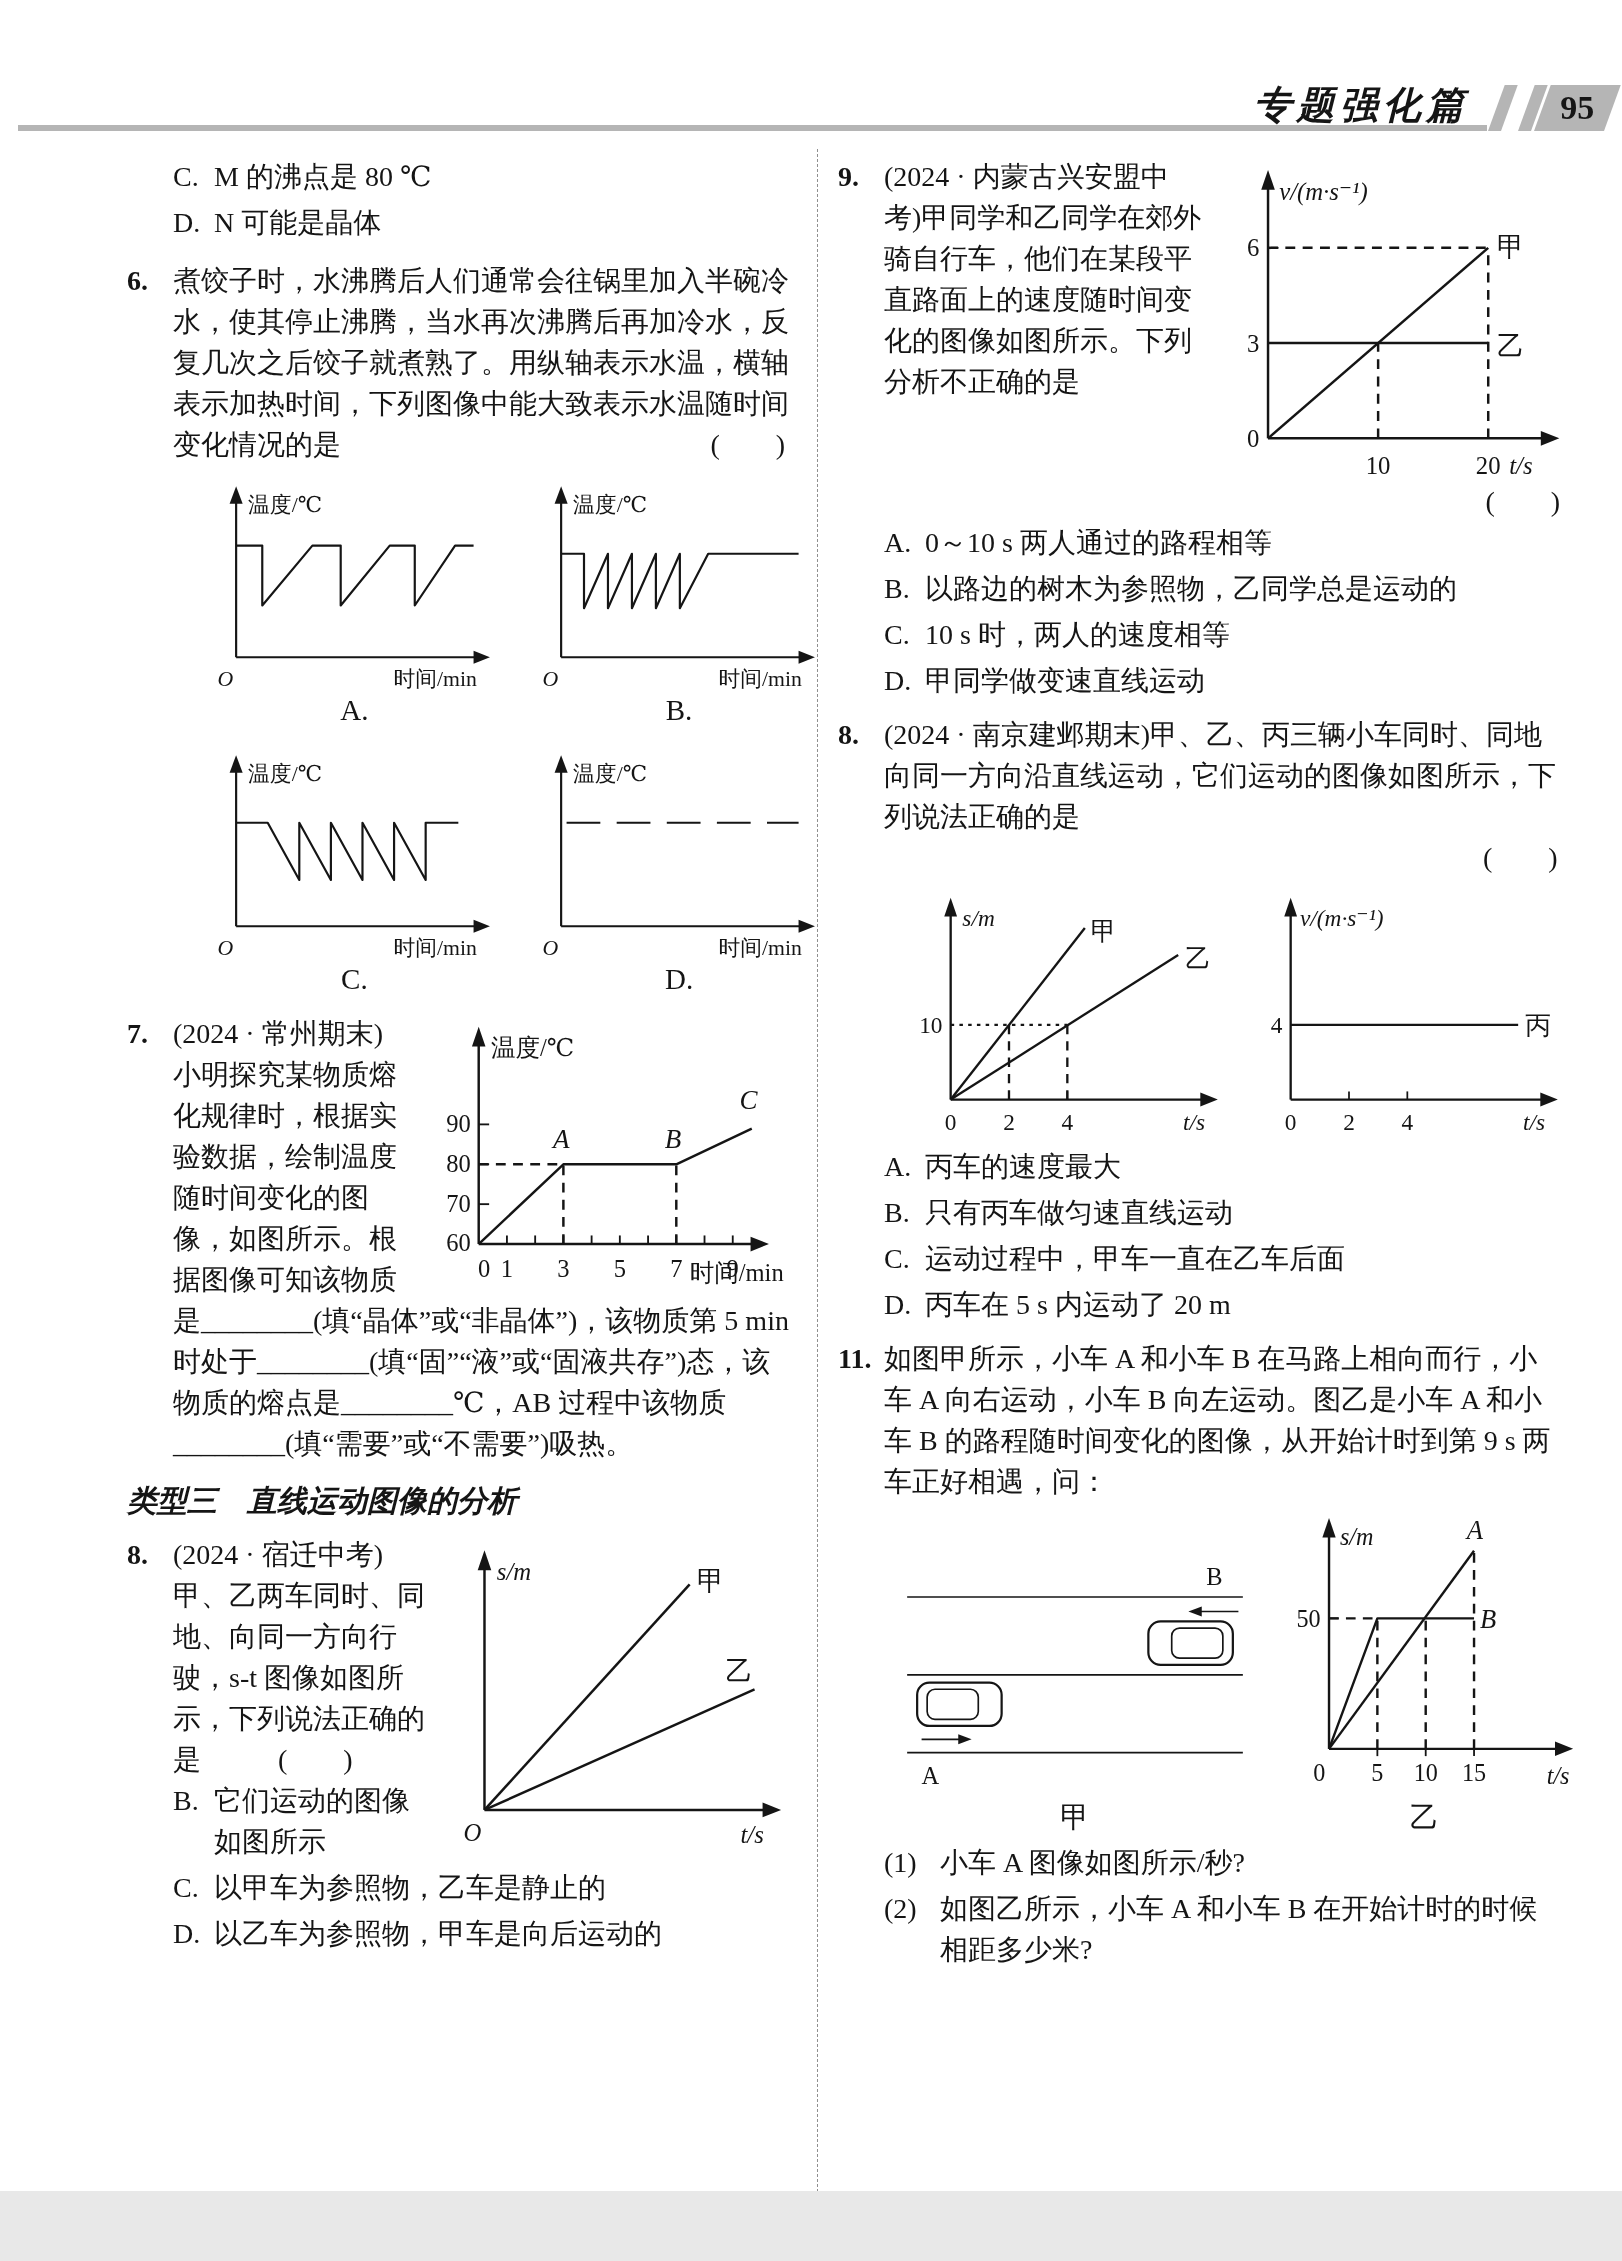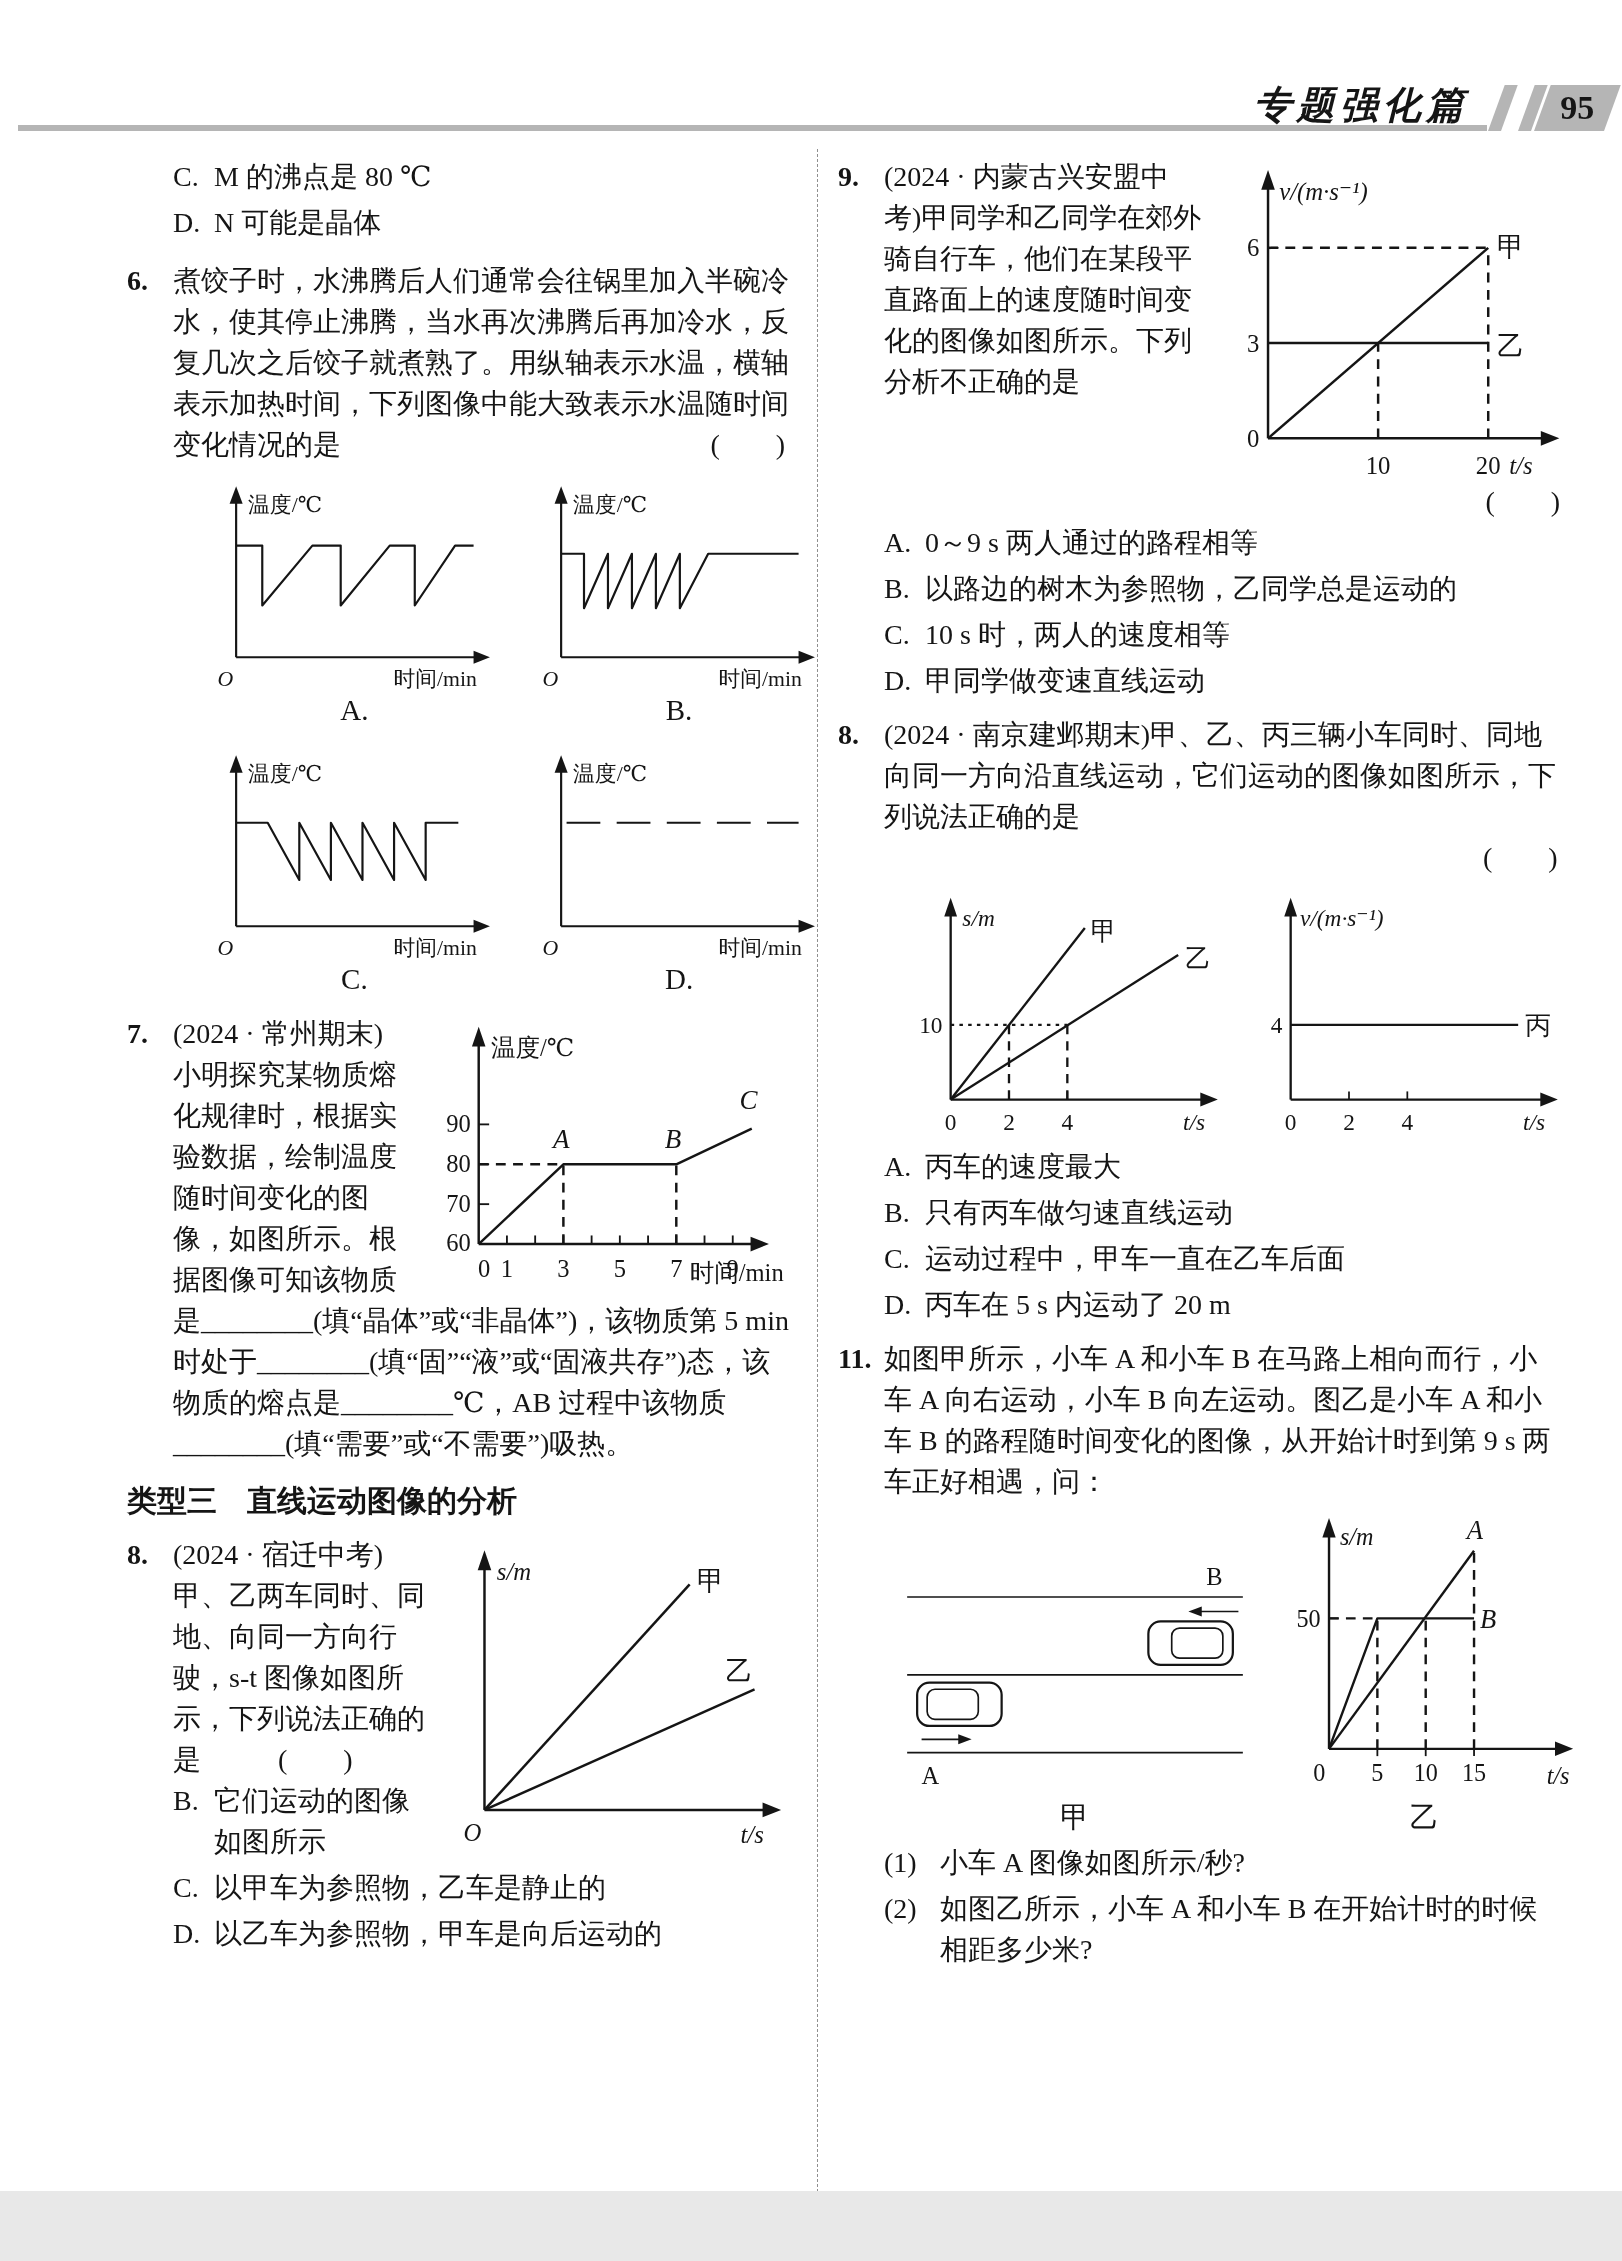--- a/index.html
+++ b/index.html
@@ -26,21 +26,21 @@
   .qtext{position:relative;}
   .qnum{display:inline-block;width:46px;margin-left:-46px;font-weight:700;}
   .opt{padding-left:41px;margin-bottom:5.1px;}
   .opt-label{display:inline-block;width:41px;margin-left:-41px;}
   .opt-a8{margin-bottom:36px;}
   .bracket{position:absolute;right:3.8px;bottom:0;}
   .inline-bracket{display:inline-block;margin-left:70px;}
   .br-line{text-align:right;padding-right:6.4px;margin-bottom:6.4px;}
   .fig-r{float:right;margin:3.8px 0 6.4px 11.4px;}
   .heading{font-family:"Liberation Sans","DejaVu Sans",sans-serif;font-weight:700;font-size:30px;
-           margin:18px 0 14px 0;line-height:38px;}
+           margin:18px 0 14px 0;line-height:38px;font-style:italic;}
   .grid{display:grid;grid-template-columns:312px 312px;gap:10.2px 12.7px;margin:7.6px 0 10.2px 25.4px;}
   .cell{margin:0;}
   .cellcap{text-align:center;font-size:29px;margin-top:0px;}
   .figrow{display:flex;gap:14px;align-items:flex-end;margin:10.2px 0 3.8px 12.7px;}
   .figcol{text-align:center;}
   .figcap{font-size:29px;margin-top:1.3px;}
   .subq{padding-left:56px;margin-bottom:5.1px;}
   .sub-label{display:inline-block;width:56px;margin-left:-56px;}
   
   svg{display:block;}
@@ -243,21 +243,21 @@
         <text class="big" x="452" y="316">乙</text>
         <text x="260" y="508" text-anchor="middle">10</text>
         <text x="438" y="508" text-anchor="middle">20</text>
         <text class="it" x="472" y="508">t/s</text>
       </svg>
       <div class="qtext" style="min-height:366px">
         <span class="qnum">9.</span><span>(2024 · 内蒙古兴安盟中考)甲同学和乙同学在郊外骑自行车，他们在某段平直路面上的速度随时间变化的图像如图所示。下列分析不正确的是</span>
         <span class="bracket">(　　)</span>
       </div>
       <div class="opt">
-        <span class="opt-label">A.</span><span>0～9 s 两人通过的路程相等</span>
+        <span class="opt-label">A.</span><span>0～10 s 两人通过的路程相等</span>
       </div>
       <div class="opt">
         <span class="opt-label">B.</span><span>以路边的树木为参照物，乙同学总是运动的</span>
       </div>
       <div class="opt">
         <span class="opt-label">C.</span><span>10 s 时，两人的速度相等</span>
       </div>
       <div class="opt">
         <span class="opt-label">D.</span><span>甲同学做变速直线运动</span>
       </div>

